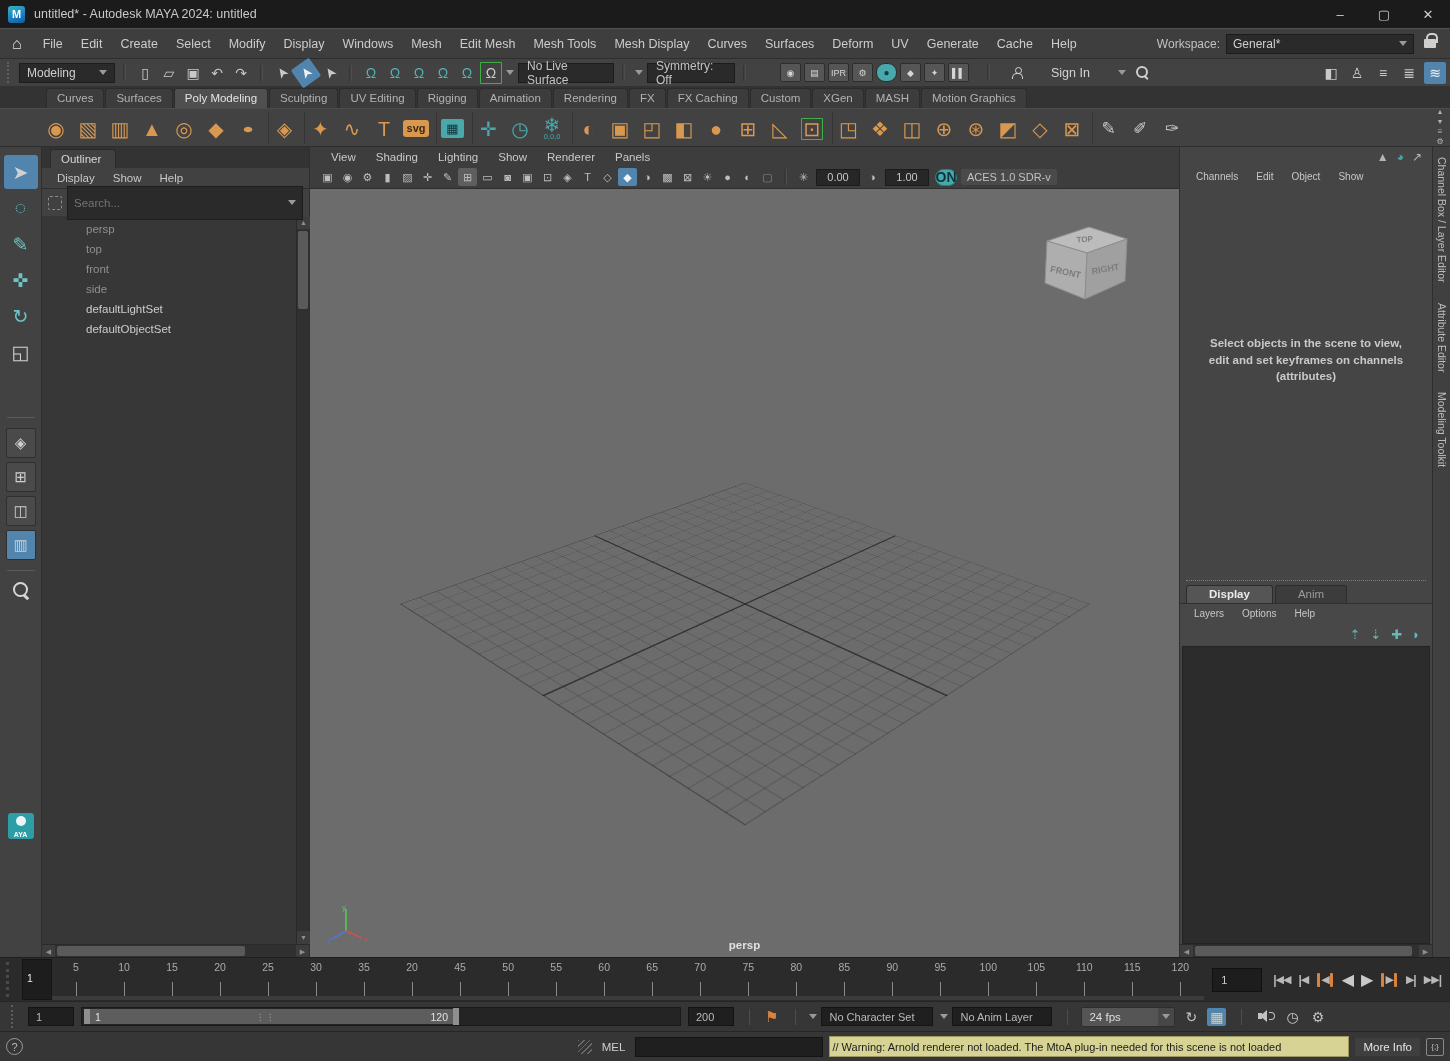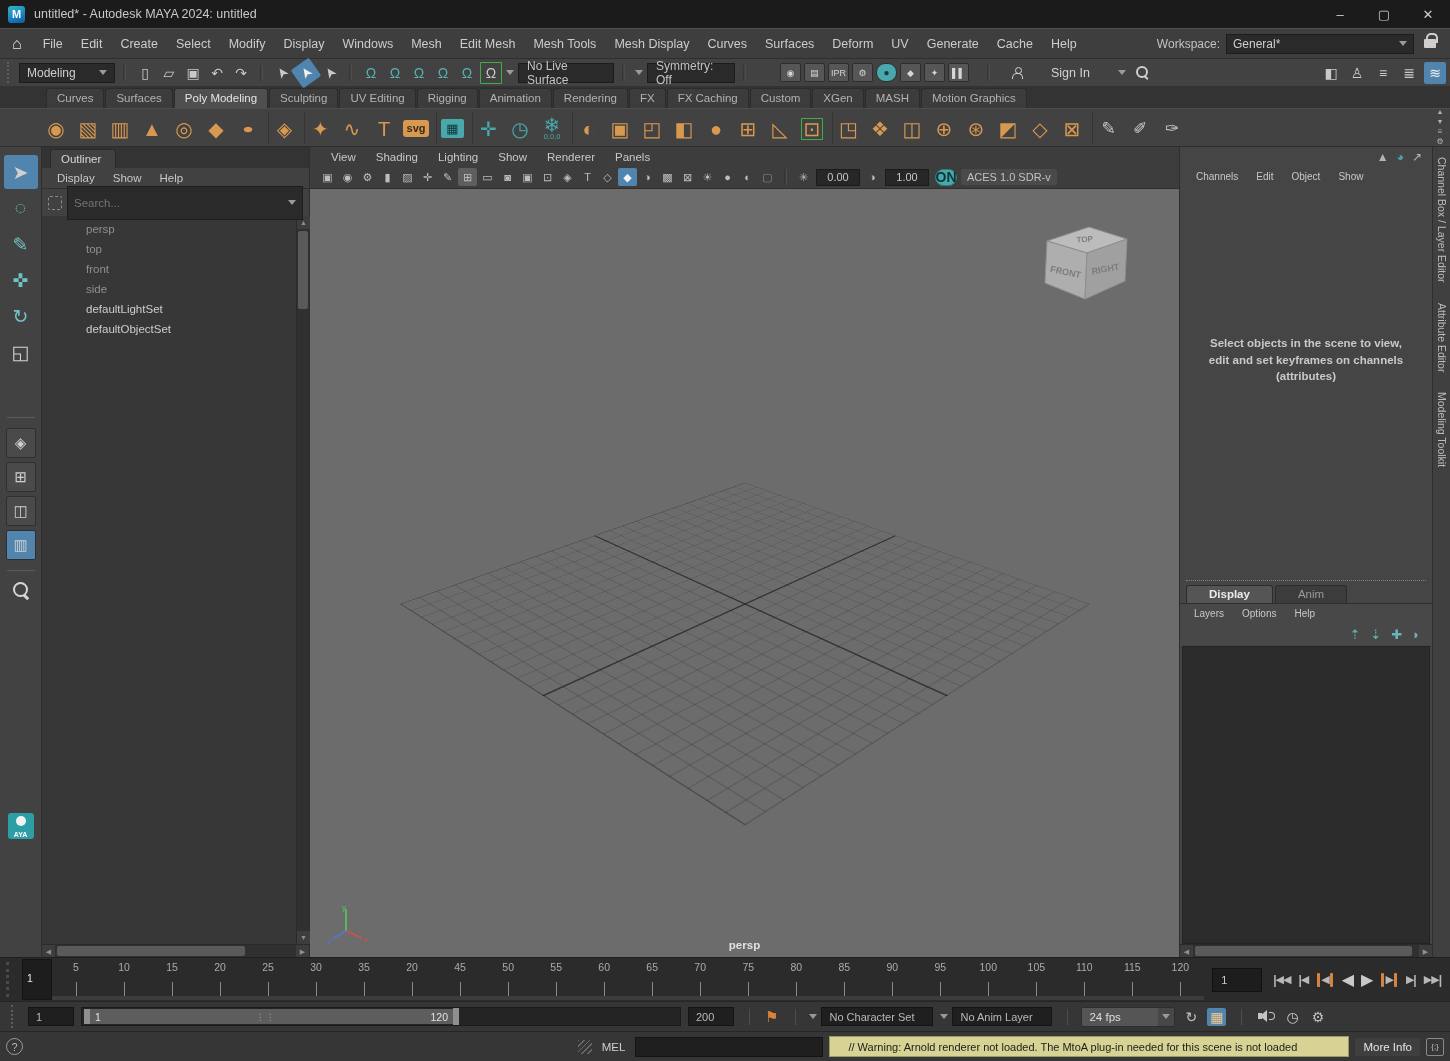--- a/index.html
+++ b/index.html
@@ -191,21 +191,21 @@
   .spk::after { content:""; position:absolute; left:2px; top:0; border-top:6px solid transparent; border-bottom:6px solid transparent; border-right:7px solid #c2c2c2; }
   .spk-wave { position:absolute; left:11px; top:2px; width:6px; height:8px; border:1.5px solid #c2c2c2; border-left:none; border-radius:0 6px 6px 0; }
 
   
   .cmdline { height:30px; background:#363636; border-top:1px solid #262626; display:flex; align-items:center; gap:6px; padding:0 6px; flex:none; }
   .help-btn { width:17px; height:17px; border:1.5px solid #9a9a9a; border-radius:50%; color:#b8b8b8; font-size:11px; display:flex; align-items:center; justify-content:center; background:none; }
   .cmd-space { flex:1; }
   .resize-grip { width:14px; height:14px; background:repeating-linear-gradient(135deg,#6a6a6a 0 1px,transparent 1px 4px); }
   .mel-label { color:#cfcfcf; font-size:11.5px; padding:2px 4px; }
   .mel-input { width:188px; height:20px; background:#1f1f1f; border:1px solid #141414; }
-  .warnbox { width:520px; height:21px; background:#d6d394; border:1px solid #9c9a60; color:#1d1d1d; font-size:11px; display:flex; align-items:center; padding:0 18px; white-space:nowrap; overflow:hidden; }
+  .warnbox { width:520px; height:21px; background:#d6d394; border:1px solid #9c9a60; color:#1d1d1d; font-size:11px; display:flex; align-items:center; padding:0 2px; white-space:nowrap; overflow:hidden; }
   .moreinfo { color:#e4e4e4; font-size:11.5px; background:#3f3f3f; border:none; padding:3px 8px; }
   .script-icon { width:18px; height:18px; border:1px solid #8a8a8a; border-radius:2px; background:none; color:#c2c2c2; font-size:8px; display:flex; align-items:center; justify-content:center; }
 </style>
 </head>
 <body>
 
 <div id="app">
 
   <div class="titlebar">
     <div class="maya-logo">M</div>

